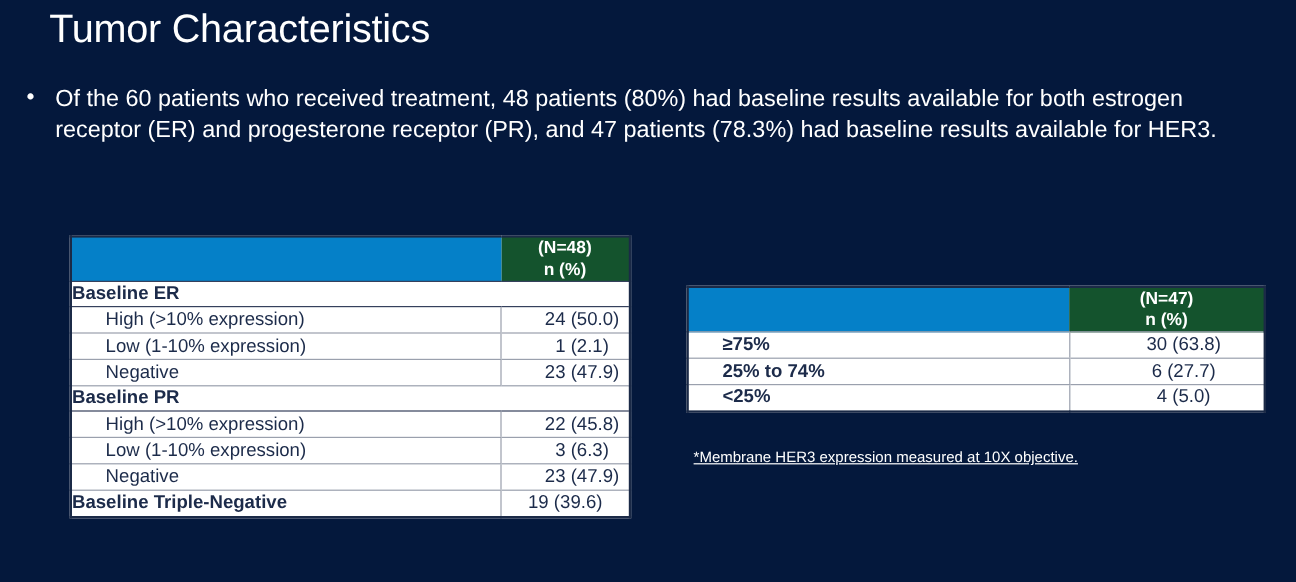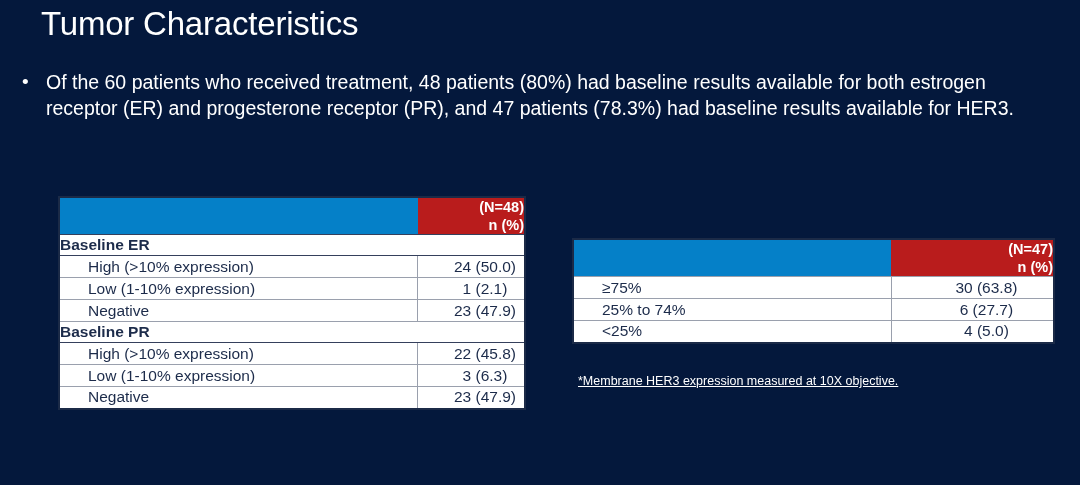--- a/index.html
+++ b/index.html
@@ -61,26 +61,26 @@
     background: #ffffff;
     border: 2px solid #1b2a47;
     table-layout: fixed;
   }
   .data-table td, .data-table th {
     padding: 0;
     margin: 0;
   }
 
   .hdr-cell {
-    background: #b91c1c;
+    background: #14532d;
     color: #ffffff;
     font-weight: bold;
     font-size: 14.5px;
     line-height: 18px;
-    text-align: right;
+    text-align: center;
     vertical-align: middle;
     padding: 3px 4px 5px 4px;
     border: none;
   }
   .hdr-blank {
     background: #0580c8;
     border: none;
   }
 
   .section-row td {
@@ -129,20 +129,21 @@
     top: 196px;
     width: 468px;
   }
   
   #table-her3 {
     left: 572px;
     top: 238px;
     width: 483px;
   }
   #table-her3 .item-label {
+    font-weight: bold;
   }
   #table-her3 .section-label {
     padding-left: 4px;
   }
 
   
 
   
   .footnote {
     position: absolute;
@@ -214,20 +215,24 @@
     <tr class="data-row">
       <td class="item-label">Low (1-10% expression)</td>
       <td class="item-value">3 (6.3)</td>
     </tr>
 
     <tr class="data-row">
       <td class="item-label">Negative</td>
       <td class="item-value">23 (47.9)</td>
     </tr>
 
+    <tr class="section-row">
+      <td class="section-label">Baseline Triple-Negative</td>
+      <td class="item-value" style="font-weight:normal">19 (39.6)</td>
+    </tr>
 
   </tbody>
 </table>
 
 <table class="data-table" id="table-her3">
   <colgroup>
     <col style="width:317px">
     <col style="width:162px">
   </colgroup>
   <thead>

